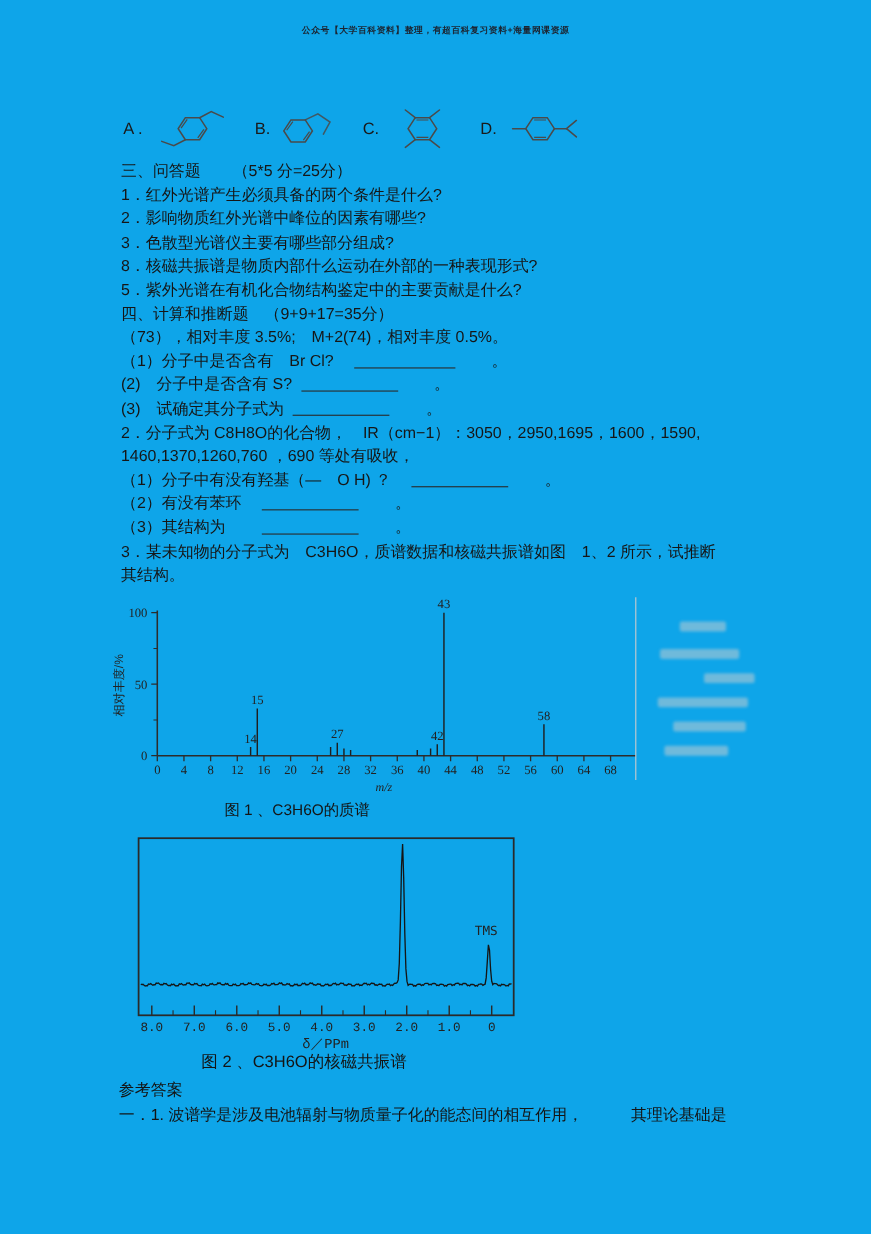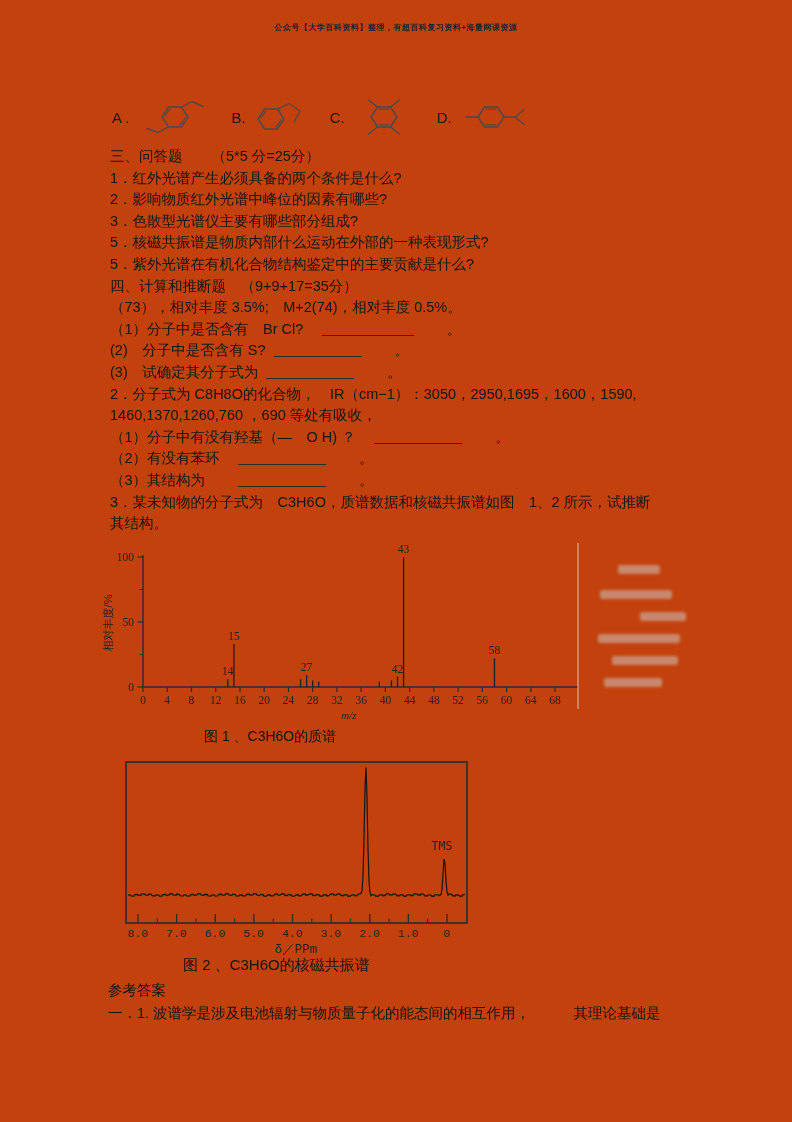--- a/index.html
+++ b/index.html
@@ -1,17 +1,17 @@
 <!DOCTYPE html>
 <html><head>
 <meta charset="utf-8">
 <style>
   html,body{margin:0;padding:0;background:#ffffff;}
   .page{
-    position:relative; width:792px; height:1122px; background:#c2410c;
+    position:relative; width:792px; height:1122px; background:#0ea5e9;
     font-family:"Liberation Sans", sans-serif; color:#1a1a1a; overflow:hidden;
   }
   .hdr{
     position:absolute; top:22px; left:0; width:100%; text-align:center;
     font-size:8px; font-weight:bold; color:#1c2430; letter-spacing:.5px;
   }
   .opts{
     position:absolute; left:112px; top:94px; width:560px; height:46px;
     display:flex; align-items:center;
   }
@@ -91,21 +91,21 @@
         <line class="struct" x1="61" y1="22" x2="70" y2="29.5"></line>
       </svg>
     </span>
   </div>
 
   <div class="tblock" id="question-lines">
       <div class="tline"><span>三、问答题　　（5*5 分=25分）</span></div>
       <div class="tline"><span>1．红外光谱产生必须具备的两个条件是什么?</span></div>
       <div class="tline"><span>2．影响物质红外光谱中峰位的因素有哪些?</span></div>
       <div class="tline"><span>3．色散型光谱仪主要有哪些部分组成?</span></div>
-      <div class="tline"><span>5．核磁共振谱是物质内部什么运动在外部的一种表现形式?</span></div>
+      <div class="tline"><span>8．核磁共振谱是物质内部什么运动在外部的一种表现形式?</span></div>
       <div class="tline"><span>5．紫外光谱在有机化合物结构鉴定中的主要贡献是什么?</span></div>
       <div class="tline"><span>四、计算和推断题　（9+9+17=35分）</span></div>
       <div class="tline"><span>（73），相对丰度 3.5%;　M+2(74)，相对丰度 0.5%。</span></div>
       <div class="tline"><span>（1）分子中是否含有　Br Cl?　</span><span class="blank" style="width: 92px;"></span><span>　　。</span></div>
       <div class="tline"><span>(2)　分子中是否含有 S? </span><span class="blank" style="width: 88px;"></span><span>　　。</span></div>
       <div class="tline"><span>(3)　试确定其分子式为 </span><span class="blank" style="width: 88px;"></span><span>　　。</span></div>
       <div class="tline"><span>2．分子式为 C8H8O的化合物，　IR（cm−1）：3050，2950,1695，1600，1590,</span></div>
       <div class="tline"><span>1460,1370,1260,760 ，690 等处有吸收，</span></div>
       <div class="tline"><span>（1）分子中有没有羟基（—　O H) ？　</span><span class="blank" style="width: 88px;"></span><span>　　。</span></div>
       <div class="tline"><span>（2）有没有苯环　</span><span class="blank" style="width: 88px;"></span><span>　　。</span></div>

